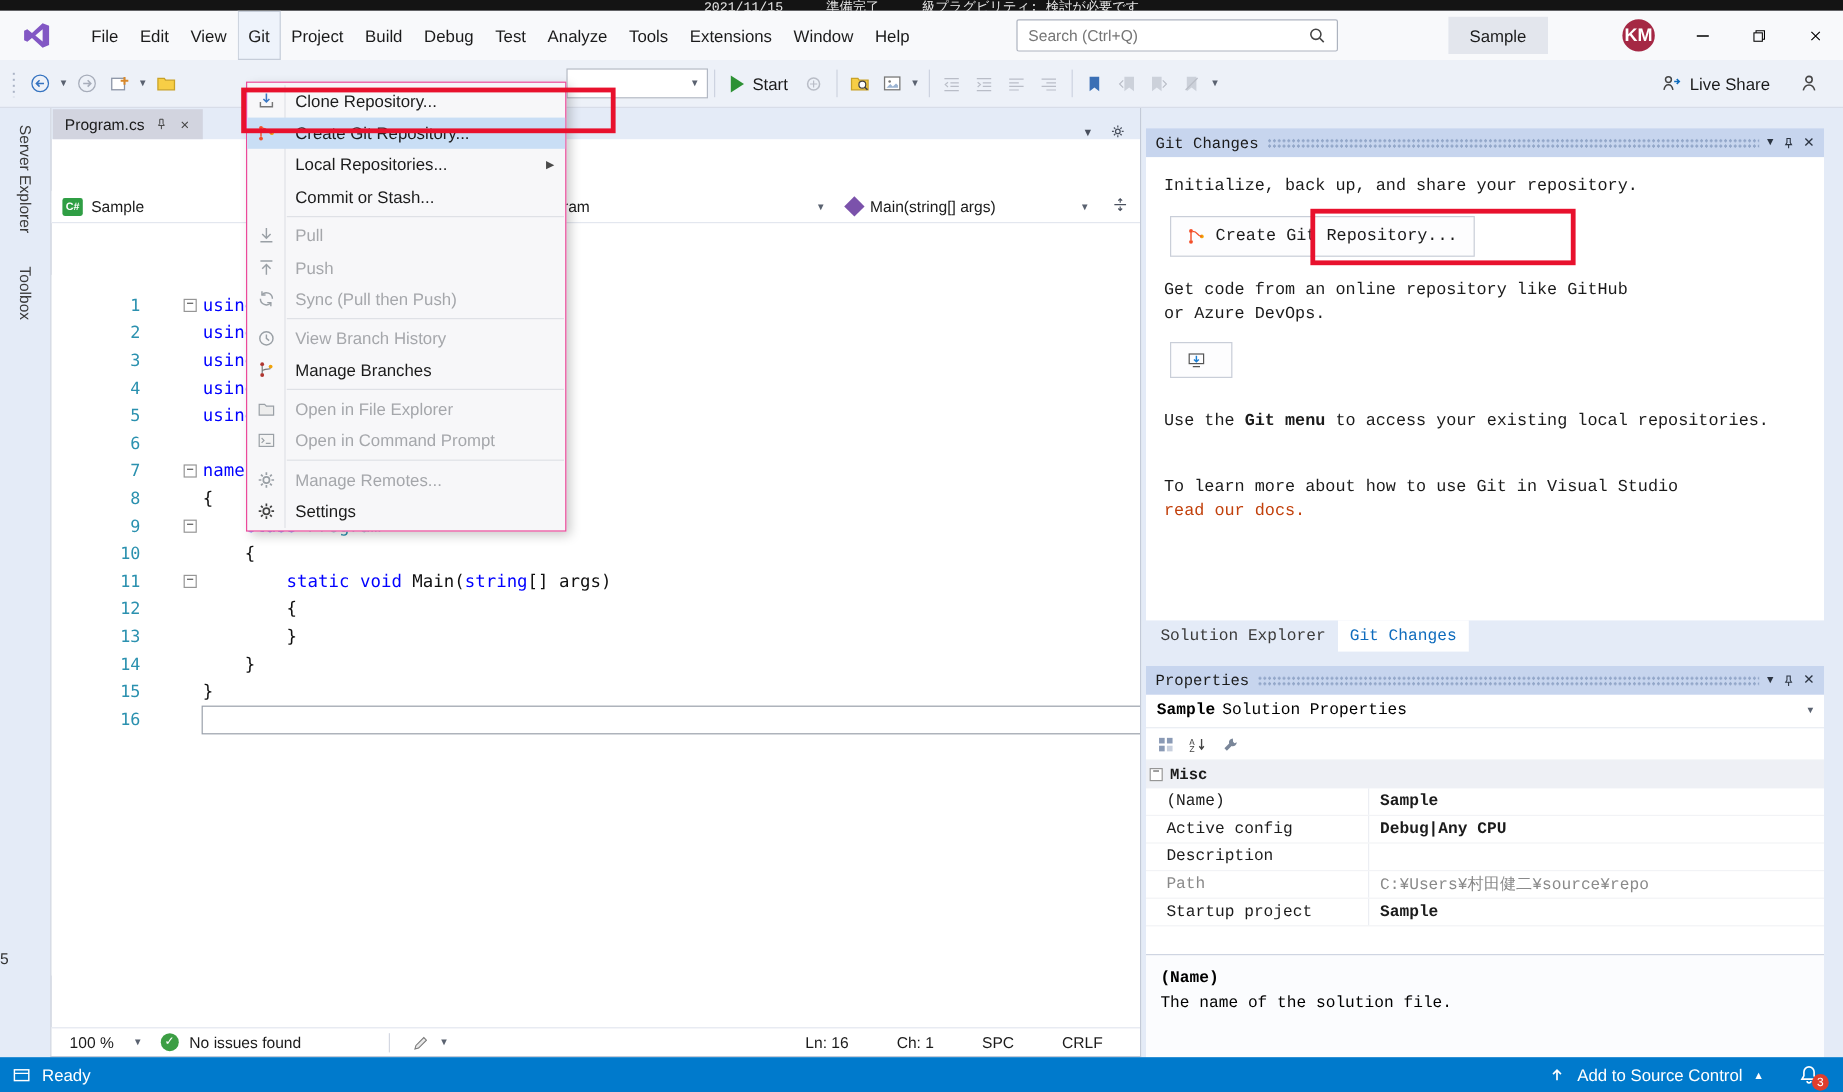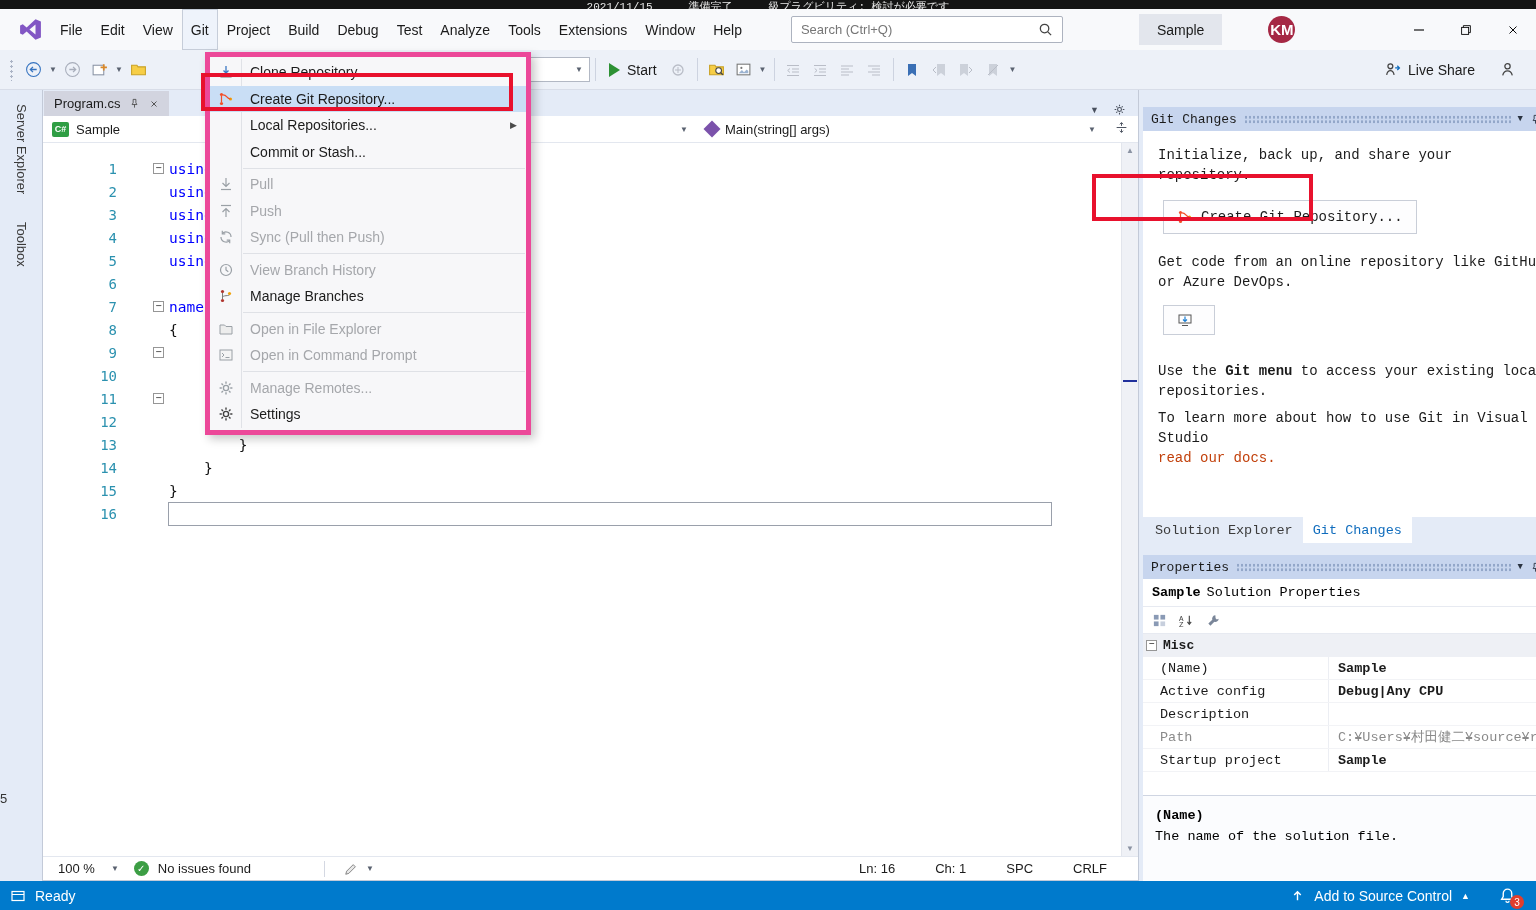--- a/index.html
+++ b/index.html
@@ -4,26 +4,26 @@
 <style>
   *{box-sizing:border-box;margin:0;padding:0;}
   html,body{width:1536px;height:910px;}
   body{font-family:"Liberation Sans","DejaVu Sans",sans-serif;}
   .screen{position:relative;width:1536px;height:910px;overflow:hidden;background:#e4ebf7;}
 
   
   .top-strip{height:9px;background:#141414;color:#e8e8e8;font-size:11px;line-height:14px;display:flex;justify-content:center;gap:36px;overflow:hidden;font-family:Liberation Mono, monospace;}
 
   
-  .title-bar{height:41px;background:#f8f9fb;display:flex;align-items:center;padding-left:12px;}
+  .title-bar{height:41px;background:#f8f9fb;display:flex;align-items:center;padding-left:12px;gap:16px;}
   .vs-logo{width:25px;height:25px;margin:0 8px 0 6px;flex:none;}
   .menubar{display:flex;align-items:stretch;height:100%;}
   .menu-item{display:flex;align-items:center;padding:0 9px;font-size:14px;color:#1b1b1b;cursor:default;}
   .menu-item.open{background:#eef3fb;box-shadow:inset 0 0 0 1px #c6cdd9;}
-  .search-box{width:272px;height:27px;background:#fff;border:1px solid #adb3bf;border-radius:2px;display:flex;align-items:center;padding:0 9px;margin-left:40px;}
+  .search-box{width:272px;height:27px;background:#fff;border:1px solid #adb3bf;border-radius:2px;display:flex;align-items:center;padding:0 9px;margin-left:64px;}
   .search-text{flex:1;font-size:13px;color:#767676;}
   .title-sample{margin-left:76px;height:31px;display:flex;align-items:center;padding:0 18px;background:#e3e6ed;font-size:14px;color:#1b1b1b;}
   .avatar{width:27px;height:27px;border-radius:50%;background:#a52844;color:#fff;font-size:15px;font-weight:700;display:flex;align-items:center;justify-content:center;margin-left:46px;flex:none;}
   .win-controls{margin-left:auto;display:flex;height:100%;}
   .win-btn{width:47px;display:flex;align-items:center;justify-content:center;}
 
   
   .toolbar{height:40px;background:#edf1f8;border-bottom:1px solid #d8dde8;display:flex;align-items:center;padding:0 4px;}
   .tb-handle{width:6px;height:22px;background-image:radial-gradient(#aab3c5 1px,transparent 1.2px);background-size:5px 5px;margin:0 5px;flex:none;}
   .tb-btn{width:27px;height:27px;display:flex;align-items:center;justify-content:center;flex:none;}
@@ -33,21 +33,21 @@
   .start-btn{display:flex;align-items:center;gap:7px;padding:0 8px;font-size:14px;color:#1b1b1b;flex:none;}
   .start-tri{width:0;height:0;border-left:11px solid #2d9134;border-top:7px solid transparent;border-bottom:7px solid transparent;}
   .live-share{margin-left:auto;display:flex;align-items:center;gap:7px;font-size:14px;color:#1b1b1b;flex:none;}
   .feedback{margin:0 16px 0 24px;flex:none;display:flex;}
 
   
   .main{position:absolute;left:0;top:90px;width:1536px;height:791px;display:flex;background:#e4ebf7;}
   .activity-bar{width:42px;flex:none;display:flex;flex-direction:column;align-items:center;padding-top:14px;gap:28px;}
   .vtab{writing-mode:vertical-rl;font-size:13px;color:#3b3b3b;}
 
-  .editor-pane{width:1097px;flex:none;display:flex;flex-direction:column;background:#fff;border:1px solid #c3cad8;border-top:none;}
+  .editor-pane{width:909px;flex:none;display:flex;flex-direction:column;background:#fff;border:1px solid #c3cad8;border-top:none;gap:43px;}
   .tab-bar{height:26px;background:#e4ebf7;display:flex;align-items:flex-end;}
   .doc-tab{height:25px;margin-left:1px;background:#d2d4df;display:flex;align-items:center;gap:9px;padding:0 10px;font-size:13px;color:#1b1b1b;}
   .tab-right{margin-left:auto;display:flex;align-items:center;gap:14px;padding:0 12px;color:#49505e;font-size:9px;}
   .breadcrumb{height:27px;border-bottom:1px solid #e3e7ef;display:flex;align-items:center;font-size:13px;color:#1b1b1b;background:#fff;}
   .crumb{display:flex;align-items:center;gap:7px;height:100%;padding:0 9px;}
   .crumb .caret{margin-left:auto;font-size:8px;color:#5a6270;}
   .crumb1{width:342px;}
   .crumb2{width:312px;}
   .crumb3{flex:1;}
   .cs-icon{width:17px;height:15px;background:#2f9e44;color:#fff;font-size:9px;font-weight:700;display:flex;align-items:center;justify-content:center;border-radius:2px;flex:none;}
@@ -79,21 +79,21 @@
   .panel-header{height:24px;background:#c7d5ee;display:flex;align-items:center;gap:7px;padding:0 8px;font-size:13px;color:#1b1b1b;flex:none;}
   .hdr-dots{flex:1;height:9px;background-image:radial-gradient(#93a7c9 1px,transparent 1.3px);background-size:4px 4.5px;}
   .hdr-ico{display:flex;align-items:center;color:#2b3442;font-size:9px;}
   .hdr-x{font-size:15px;}
   .git-body{background:#fff;height:386px;padding:14px 15px;font-size:14px;color:#1b1b1b;line-height:20px;}
   .vs-btn{display:inline-flex;align-items:center;gap:8px;background:#fdfdfe;border:1px solid #c9ced8;padding:6px 13px;font-size:14px;color:#1b1b1b;cursor:default;}
   .btn-create{margin:15px 0 2px 5px;}
   .clone-text{margin-top:16px;width:392px;}
   .btn-clone{margin:13px 0 4px 5px;}
   .use-text{margin-top:22px;}
-  .learn-text{margin-top:7px;}
+  .learn-text{margin-top:35px;}
   .docs-link{color:#c2410c;}
   .panel-tabs{height:26px;display:flex;align-items:stretch;padding-left:2px;font-size:13.5px;flex:none;}
   .ptab{display:flex;align-items:center;padding:0 10px;color:#3b3b3b;}
   .ptab.active{background:#fff;color:#0f6cbd;}
 
   .props{margin-top:12px;flex:1;display:flex;flex-direction:column;}
   .obj-row{height:28px;background:#fff;border-bottom:1px solid #e7eaf1;display:flex;align-items:center;gap:6px;padding:0 9px;font-size:13.5px;}
   .obj-caret{margin-left:auto;font-size:8px;color:#5a6270;}
   .props-tools{height:27px;background:#fff;display:flex;align-items:center;gap:12px;padding:0 9px;border-bottom:1px solid #e7eaf1;}
   .prop-grid{background:#fff;flex:1;overflow:hidden;}
@@ -108,21 +108,21 @@
   .help-title{font-weight:700;margin-bottom:6px;}
 
   
   .status-bar{position:absolute;left:0;bottom:0;width:1536px;height:29px;background:#007acc;color:#fff;display:flex;align-items:center;gap:9px;padding:0 10px;font-size:14px;z-index:20;}
   .sb-right{margin-left:auto;display:flex;align-items:center;gap:9px;}
   .sb-caret{font-size:9px;}
   .bell-wrap{position:relative;margin:0 10px 0 20px;display:flex;}
   .badge{position:absolute;right:-8px;bottom:-5px;background:#e03e2d;color:#fff;border-radius:50%;width:14px;height:14px;font-size:10px;display:flex;align-items:center;justify-content:center;}
 
   
-  .git-menu{position:absolute;left:205px;top:52px;width:326px;background:#f7f7f9;border:5px solid #ec4899;box-shadow:4px 4px 9px rgba(0,0,0,.22);padding:2px 0;z-index:40;}
+  .git-menu{position:absolute;left:205px;top:68px;width:267px;background:#f7f7f9;border:1px solid #ec4899;box-shadow:4px 4px 9px rgba(0,0,0,.22);padding:2px 0;z-index:40;}
   .gm-line{position:absolute;left:31px;top:2px;bottom:2px;width:1px;background:#e0e2e7;}
   .gm-item{height:26.5px;display:flex;align-items:center;font-size:14px;color:#1b1b1b;position:relative;padding-right:9px;}
   .gm-item.disabled{color:#a5a7ab;}
   .gm-item.selected{background:#c9def5;}
   .gm-ico{width:31px;flex:none;display:flex;align-items:center;justify-content:center;}
   .gm-label{margin-left:9px;}
   .gm-sub{margin-left:auto;font-size:9px;color:#4a4a4a;}
   .gm-sep{height:1px;background:#dfe1e6;margin:2.5px 1px 2.5px 33px;}
 
   

